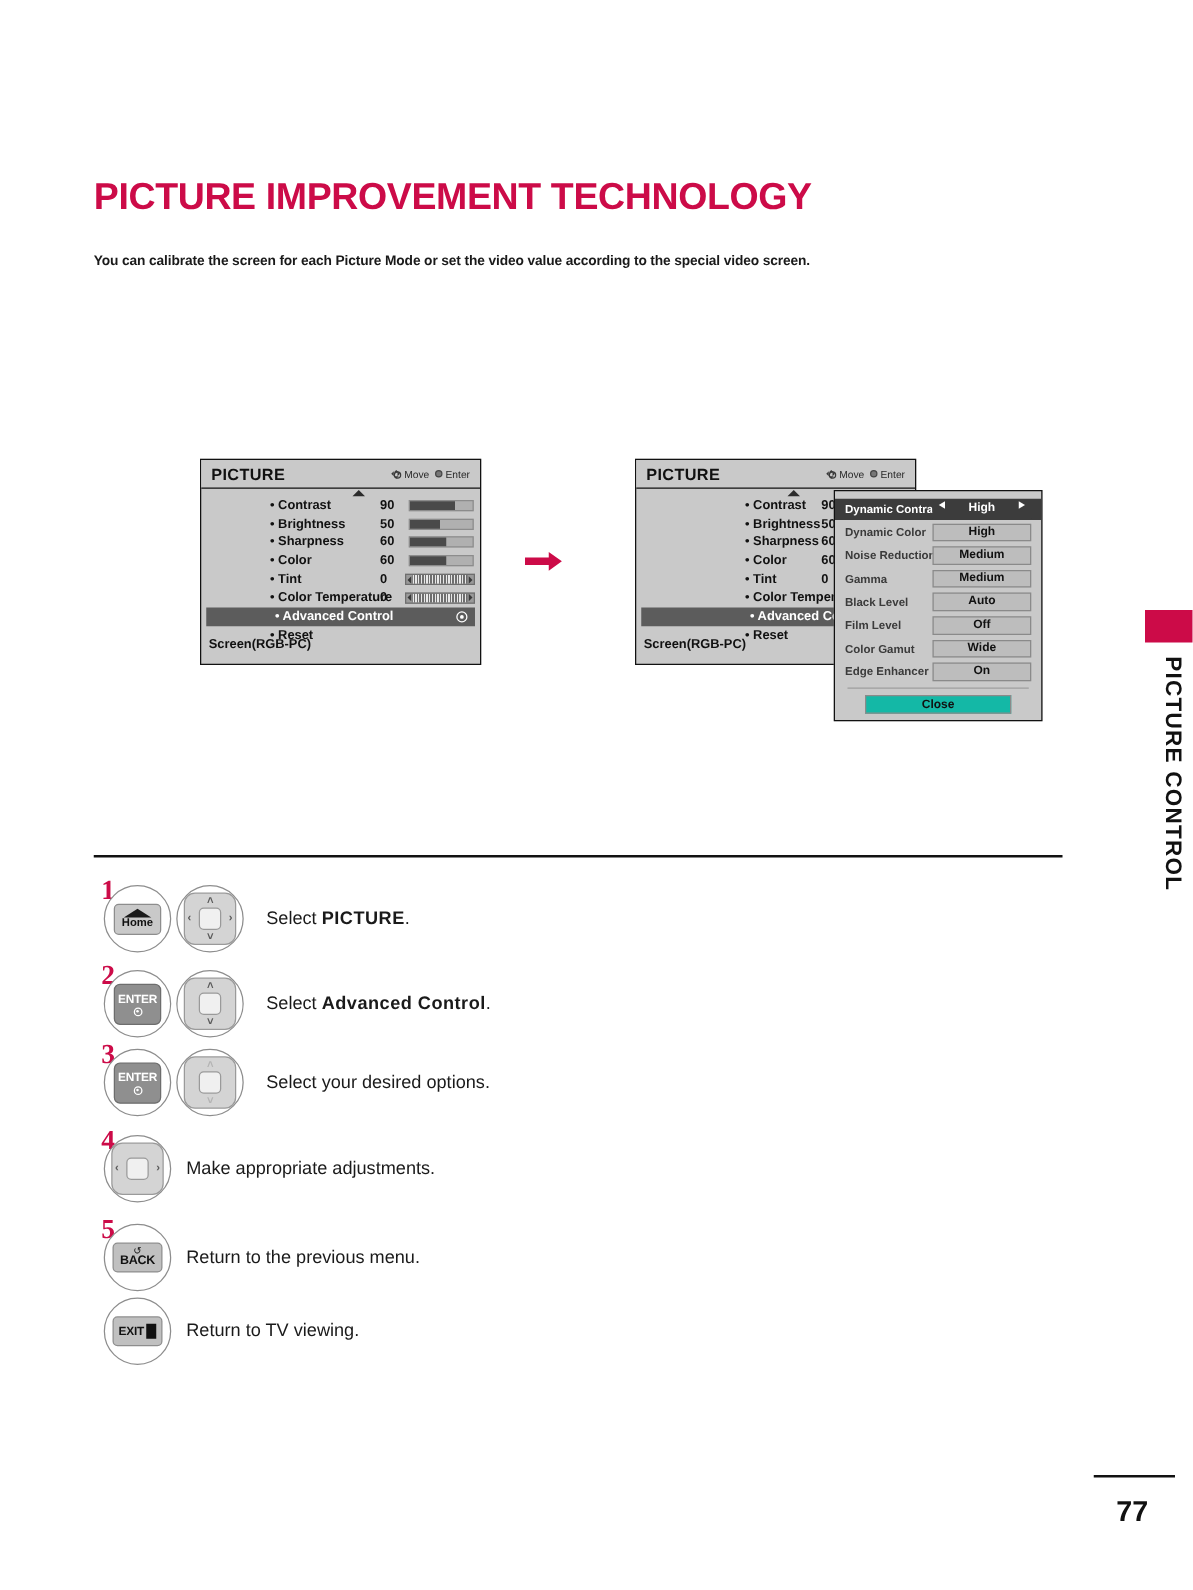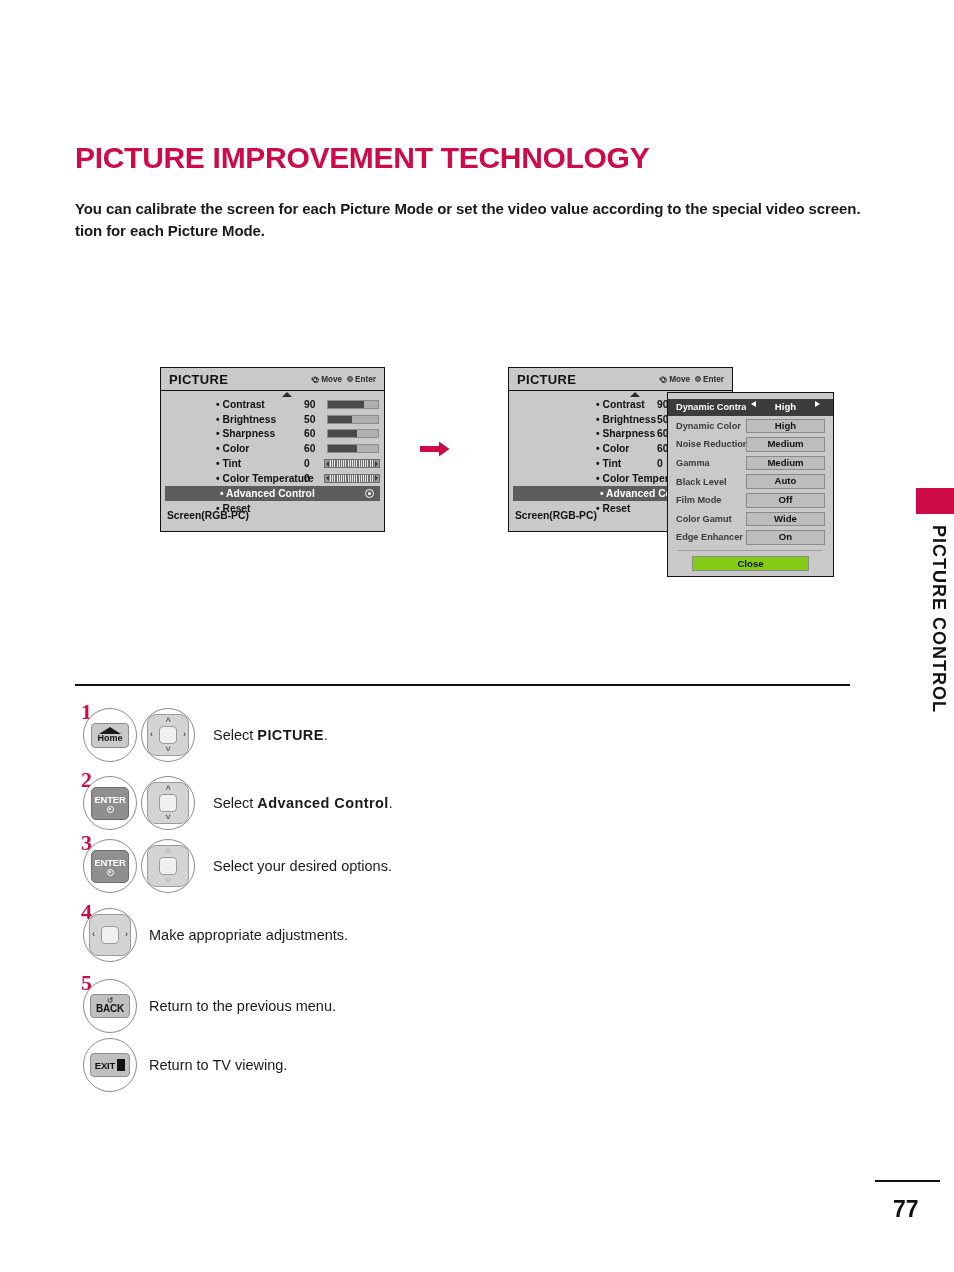--- a/index.html
+++ b/index.html
@@ -25,21 +25,21 @@
     font-weight: bold;
     letter-spacing: -0.3px;
     color: #cc0b48;
     font-family: "Liberation Sans", sans-serif;
   }
   .intro {
     position: absolute;
     left: 75px;
     top: 198px;
     width: 790px;
-    font-size: 15px;
+    font-size: 11px;
     font-weight: bold;
     line-height: 22px;
     color: #1a1a1a;
     letter-spacing: -0.1px;
   }
   .intro p { margin: 0; }
 
   
   .osd {
     position: absolute;
@@ -61,21 +61,21 @@
     font-weight: bold;
     color: #111;
     letter-spacing: 0.3px;
   }
   .osd-hints {
     margin-left: auto;
     display: flex;
     align-items: center;
     gap: 5px;
     font-size: 8.2px;
-    font-weight: bold;
+    font-weight: normal;
     color: #2a2a2a;
   }
   .hint-grp { display: flex; align-items: center; gap: 2px; }
   .nav-glyph {
     width: 9px; height: 9px;
     position: relative;
     display: inline-block;
   }
   .nav-glyph::before {
     content: "";
@@ -257,21 +257,21 @@
   .adv-arrow.r { right: 4px; border-left: 5px solid #fff; }
 
   .adv-sep {
     height: 1px;
     background: #9e9e9e;
     margin: 4px 2px 5px 2px;
   }
   .adv-close {
     height: 15px;
     margin: 0 16px;
-    background: #84cc16;
+    background: #14b8a6;
     border: 1px solid #8a8a8a;
     box-sizing: border-box;
     display: flex;
     align-items: center;
     justify-content: center;
     font-size: 9.6px;
     font-weight: bold;
     color: #111;
   }
 
@@ -463,21 +463,20 @@
     color: #111;
   }
 </style>
 </head>
 <body>
 
 <div class="page-title">PICTURE IMPROVEMENT TECHNOLOGY</div>
 
 <div class="intro">
   <p>You can calibrate the screen for each Picture Mode or set the video value according to the special video screen.</p>
-  <p>tion for each Picture Mode.</p>
 </div>
 
 <div class="osd" style="left:160px; top:367px; width:225px; height:165px;">
 
   <div class="osd-title-row">
     <div class="osd-title">PICTURE</div>
     <div class="osd-hints">
       <span class="hint-grp">
         <span class="nav-glyph">
             <i class="u"></i>
@@ -649,21 +648,21 @@
     <div class="adv-name">Gamma</div>
     <div class="adv-val">Medium</div>
   </div>
 
   <div class="adv-row">
     <div class="adv-name">Black Level</div>
     <div class="adv-val">Auto</div>
   </div>
 
   <div class="adv-row">
-    <div class="adv-name">Film Mode</div>
+    <div class="adv-name">Film Level</div>
     <div class="adv-val">Off</div>
   </div>
 
   <div class="adv-row">
     <div class="adv-name">Color Gamut</div>
     <div class="adv-val">Wide</div>
   </div>
 
   <div class="adv-row">
     <div class="adv-name">Edge Enhancer</div>

